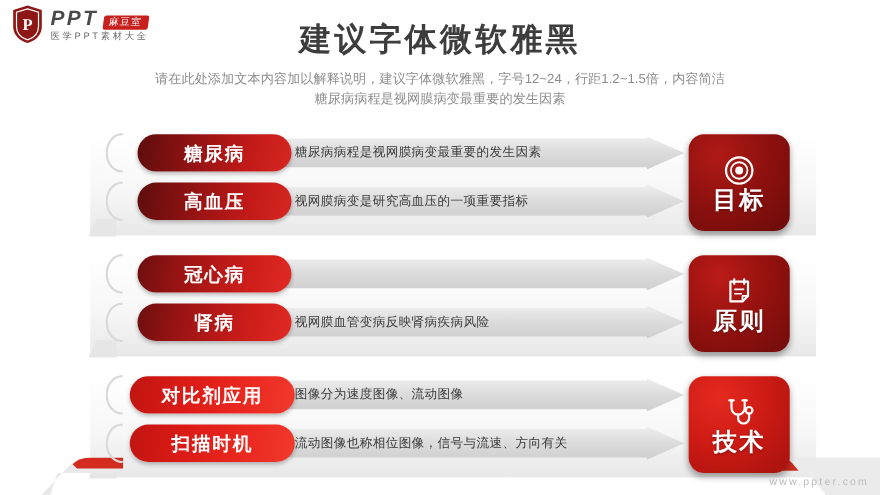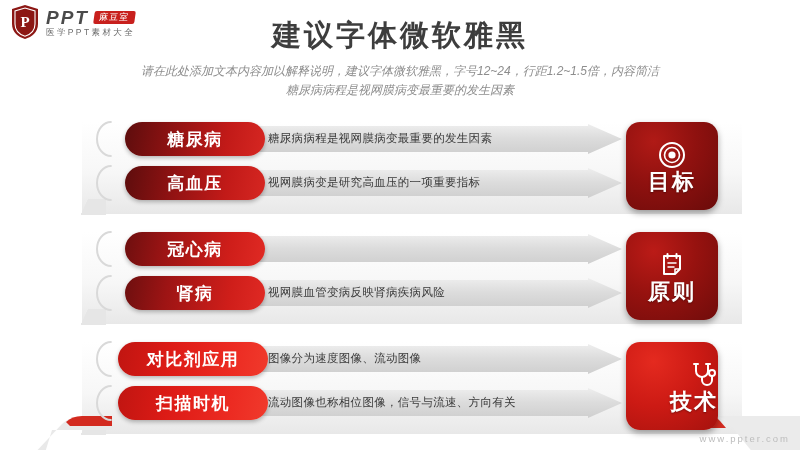--- a/index.html
+++ b/index.html
@@ -11,21 +11,21 @@
     overflow:hidden;
   }
 
   
   #logo {
     position:absolute; left:10px; top:4px;
     display:flex; align-items:center; gap:6px;
   }
   #shield { width:30px; height:36px; flex:none; }
   #logo-text { display:flex; flex-direction:column; gap:1px; }
-  #logo-row1 { display:flex; align-items:center; gap:5px; }
+  #logo-row1 { display:flex; align-items:flex-end; gap:5px; }
   #logo-ppt {
     font-size:19px; font-weight:bold; font-style:italic;
     color:#4a4a4a; letter-spacing:2px; line-height:1;
   }
   #logo-tag {
     background:#c8201d; color:#fff; font-size:9px;
     padding:2px 6px 2px 5px; border-radius:2px;
     letter-spacing:1px; line-height:1;
     transform:skewX(-8deg);
   }
@@ -38,21 +38,21 @@
   #title {
     position:absolute; top:16px; left:0; width:800px;
     text-align:center; font-size:29px; font-weight:bold;
     color:#3d3d3d; letter-spacing:3px;
   }
   #subtitle {
     position:absolute; top:62px; left:0; width:800px;
     text-align:center; color:#8d8d8d; font-size:12px;
     line-height:19px;
   }
-  #subtitle div { white-space:nowrap;font-style:italic; }
+  #subtitle div { white-space:nowrap; }
 
   
   .row { position:absolute; left:0; width:800px; height:96px;margin-left:20px; }
   #row-0 { top:114px; }
   #row-1 { top:224px; }
   #row-2 { top:334px; }
 
   
   .platform {
     position:absolute; left:62px; top:8px;
@@ -113,21 +113,21 @@
   .badge {
     position:absolute; left:606px; top:8px;
     width:92px; height:88px; border-radius:14px;
     display:flex; flex-direction:column; align-items:center;
     justify-content:center; gap:1px;
     box-shadow:0 3px 6px rgba(0,0,0,.35);
     z-index:5;
   }
   .badge.b-dark  { background:radial-gradient(circle at 30% 22%, #b01a16 0%, #8f110f 45%, #6a0b0a 100%); }
   .badge.b-mid   { background:radial-gradient(circle at 30% 22%, #bb1b17 0%, #97120f 45%, #700c0b 100%); }
-  .badge.b-bright{ background:radial-gradient(circle at 30% 22%, #e42a1f 0%, #cc1a14 48%, #a5120e 100%);align-items:flex-end; }
+  .badge.b-bright{ background:radial-gradient(circle at 30% 22%, #e42a1f 0%, #cc1a14 48%, #a5120e 100%); }
   .badge-icon { width:30px; height:30px; }
   .badge-label {
     color:#fff; font-size:22px; font-weight:bold; letter-spacing:2px;
     text-shadow:0 1px 2px rgba(0,0,0,.35); line-height:1;
   }
 
   
   #corner-bl { position:absolute; left:-8px; bottom:-6px; width:120px; height:40px; }
   #corner-br { position:absolute; right:-4px; bottom:-4px; width:130px; height:40px; }
   #watermark {

